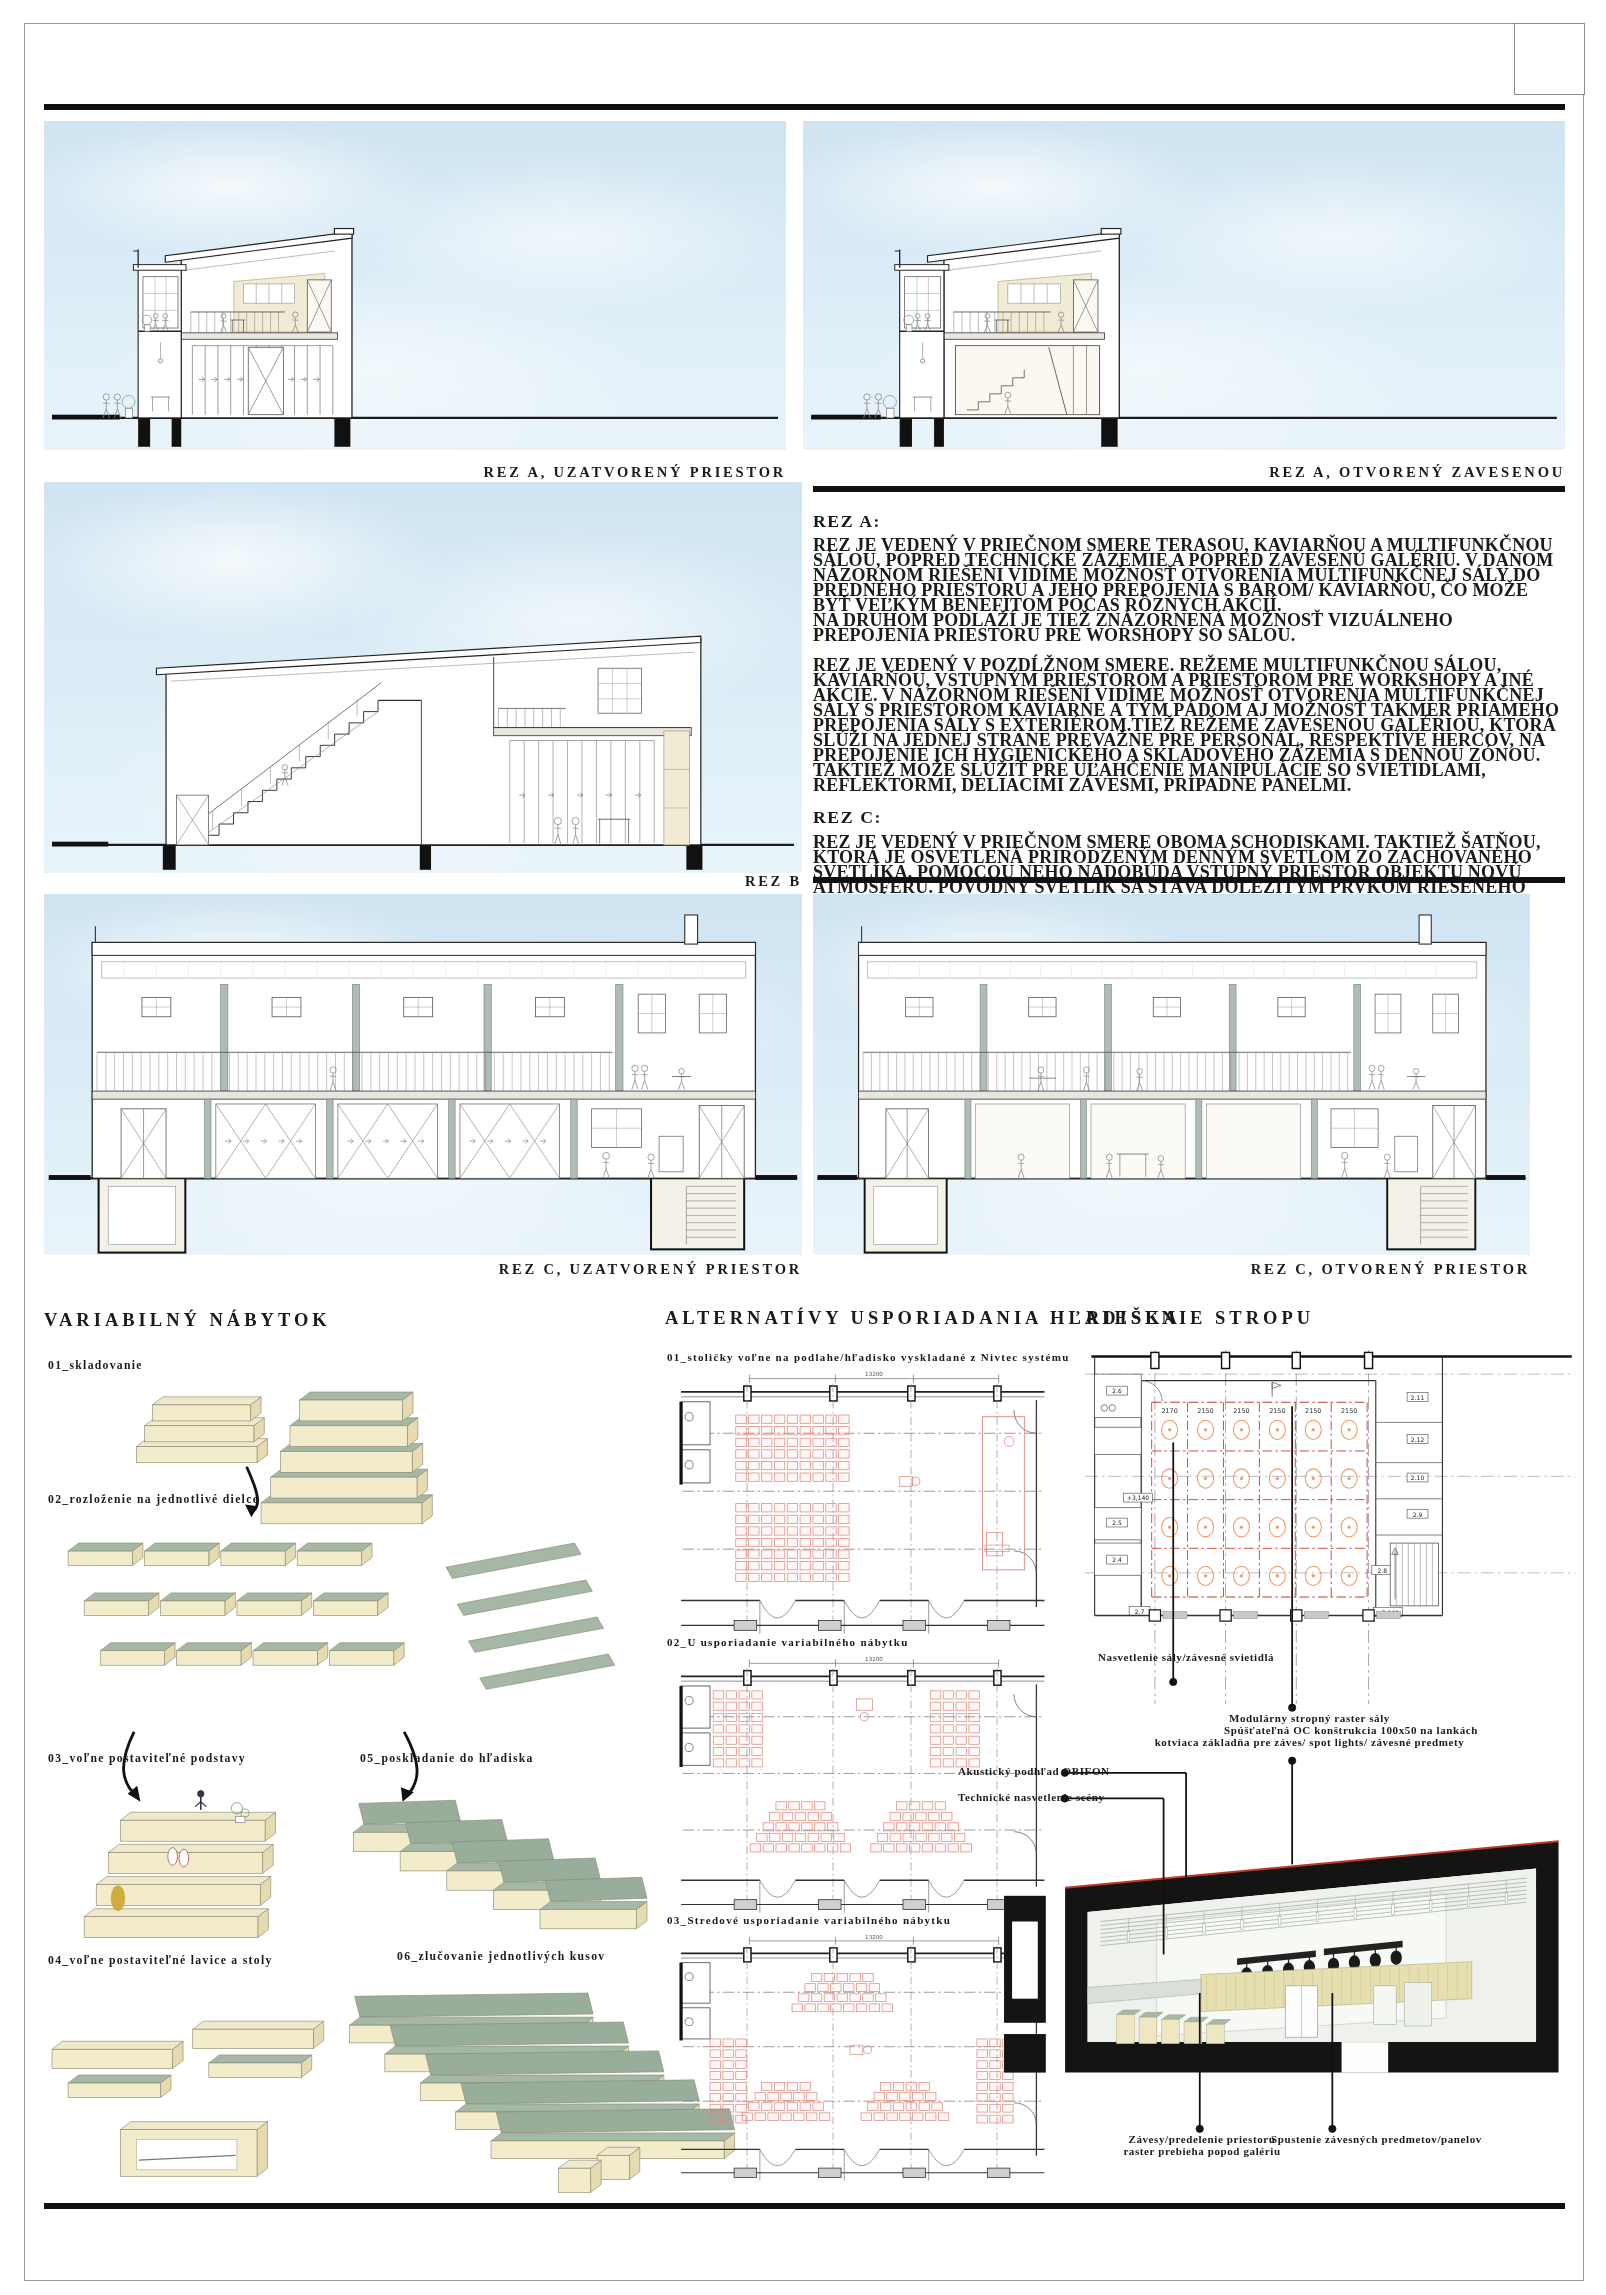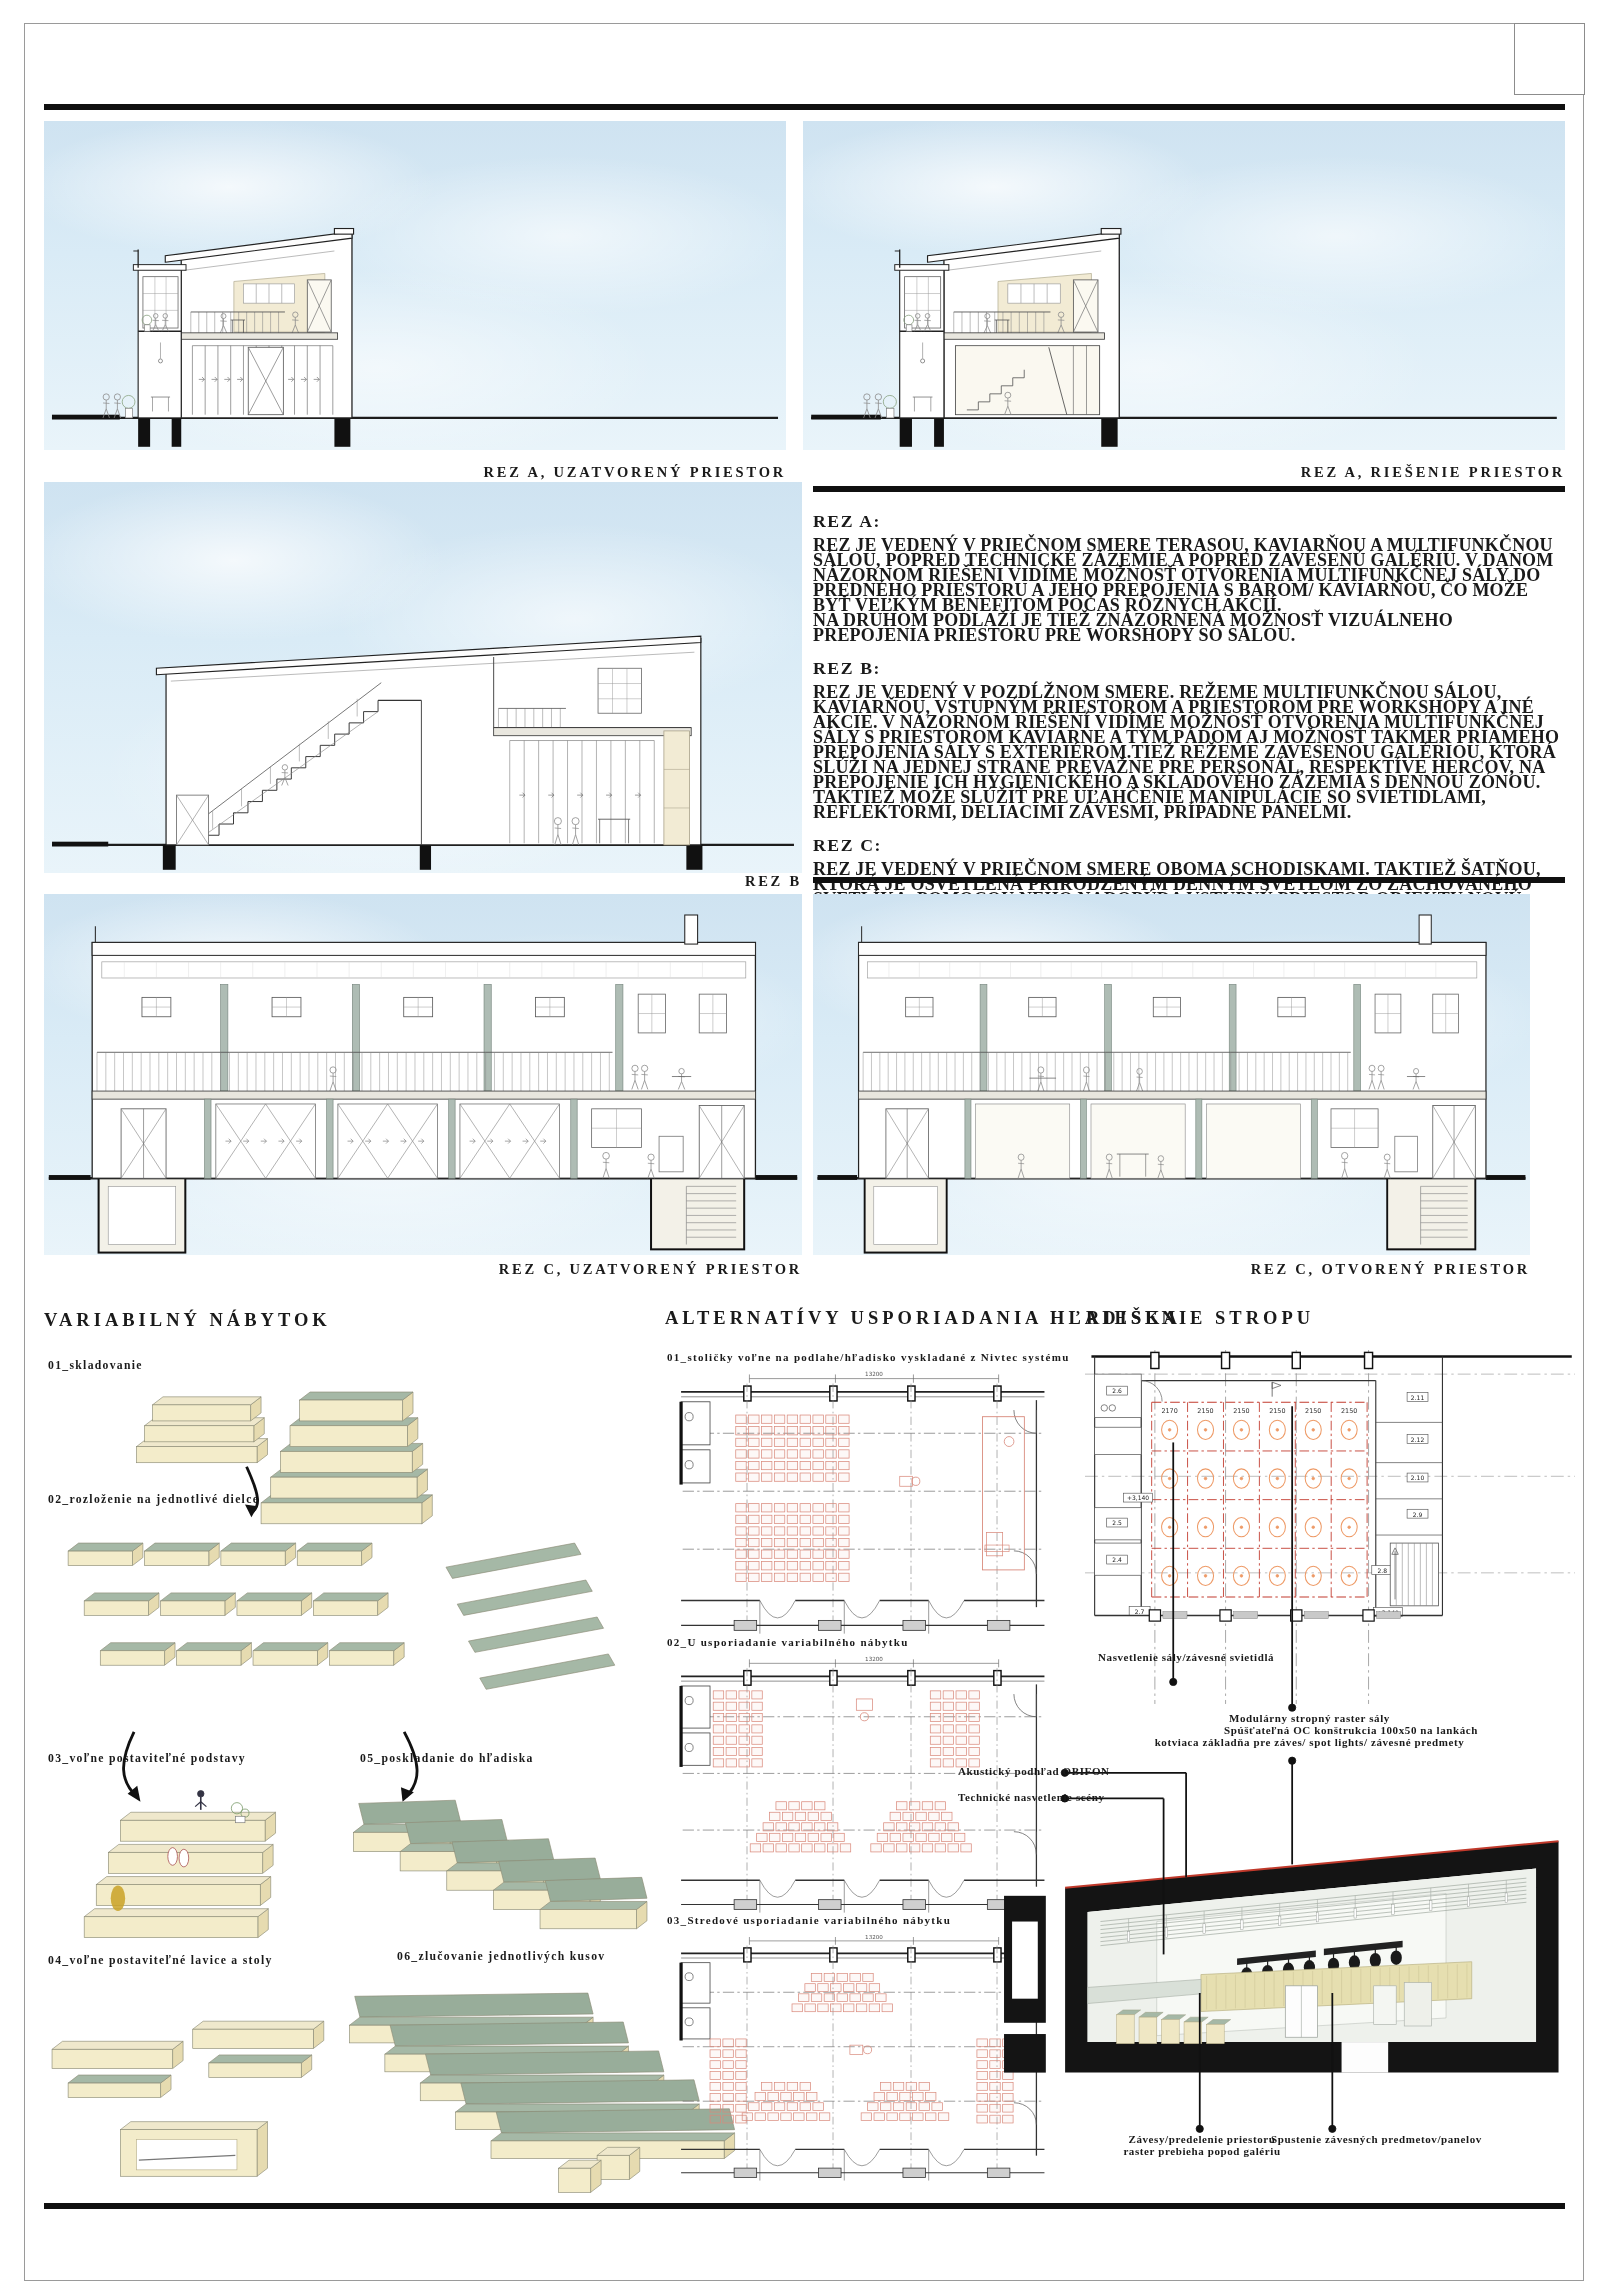--- a/index.html
+++ b/index.html
@@ -240,21 +240,21 @@
         <circle cx="92" cy="343.9" r="3.9000000000000004" fill="none" stroke="#8c8c8c" stroke-width="1"></circle>
         <line x1="92" y1="347.8" x2="92" y2="358.6" stroke="#8c8c8c" stroke-width="1"></line>
         <line x1="92" y1="358.6" x2="88" y2="370" stroke="#8c8c8c" stroke-width="1"></line>
         <line x1="92" y1="358.6" x2="96" y2="370" stroke="#8c8c8c" stroke-width="1"></line>
         <line x1="88" y1="351.4" x2="96" y2="352" stroke="#8c8c8c" stroke-width="0.9"></line>
         <circle cx="106" cy="350" r="8" fill="none" stroke="#8aa482" stroke-width="1"></circle>
         <rect x="102" y="358" width="9" height="12" fill="#fff" stroke="#777" stroke-width="0.8"></rect>
       </svg>
     </div>
   <div class="abs caption cap-right" style="left:44px;top:464px;width:742px;">REZ A, UZATVORENÝ PRIESTOR</div>
-  <div class="abs caption cap-right" style="left:803px;top:464px;width:762px;">REZ A, RIEŠENIE PRIESTOR</div>
+  <div class="abs caption cap-right" style="left:803px;top:464px;width:762px;">REZ A, OTVORENÝ ZAVESENOU</div>
   <div class="abs hline" style="left:813px;top:486px;width:752px;"></div>
 
   <div class="abs sky" id="panel-b" style="left:44px;top:482px;width:758px;height:391px;">
       <svg viewBox="0 0 944 487" preserveAspectRatio="none" width="100%" height="100%">
         <line x1="10" y1="452" x2="934" y2="452" stroke="#1c1c1c" stroke-width="3"></line>
         <rect x="10" y="448" width="70" height="6" fill="#111" stroke="none" stroke-width="1.1"></rect>
         <rect x="148" y="452" width="16" height="31" fill="#111" stroke="none" stroke-width="1.1"></rect>
         <rect x="468" y="452" width="14" height="31" fill="#111" stroke="none" stroke-width="1.1"></rect>
         <rect x="800" y="452" width="20" height="31" fill="#111" stroke="none" stroke-width="1.1"></rect>
         <polygon points="152,232 806,196 818,195 818,452 152,452" fill="#ffffff" stroke="#222" stroke-width="1.5"></polygon>
@@ -330,21 +330,20 @@
         <line x1="300" y1="368.12" x2="304" y2="378" stroke="#8c8c8c" stroke-width="1"></line>
         <line x1="296" y1="361.88" x2="304" y2="362.4" stroke="#8c8c8c" stroke-width="0.9"></line>
       </svg>
     </div>
   <div class="abs caption cap-right" style="left:44px;top:873px;width:758px;">REZ B</div>
 
   <div class="abs desc">
     <h3>REZ A:</h3>
     <p>REZ JE VEDENÝ V PRIEČNOM SMERE TERASOU, KAVIARŇOU A MULTIFUNKČNOU SÁLOU, POPRED TECHNICKÉ ZÁZEMIE A POPRED ZAVESENÚ GALÉRIU. V DANOM NÁZORNOM RIEŠENI VIDÍME MOŽNOSŤ OTVORENIA MULTIFUNKČNEJ SÁLY DO PREDNÉHO PRIESTORU A JEHO PREPOJENIA S BAROM/ KAVIARŇOU, ČO MOŽE BYŤ VEĽKÝM BENEFITOM POČAS RÔZNYCH AKCIÍ.
 NA DRUHOM PODLAŽÍ JE TIEŽ ZNÁZORNENÁ MOŽNOSŤ VIZUÁLNEHO PREPOJENIA PRIESTORU PRE WORSHOPY SO SÁLOU.</p>
-    <h3>REZ B:</h3>
     <p>REZ JE VEDENÝ V POZDĹŽNOM SMERE. REŽEME MULTIFUNKČNOU SÁLOU, KAVIARŇOU, VSTUPNÝM PRIESTOROM A PRIESTOROM PRE WORKSHOPY A INÉ AKCIE. V NÁZORNOM RIEŠENÍ VIDÍME MOŽNOSŤ OTVORENIA MULTIFUNKČNEJ SÁLY S PRIESTOROM KAVIARNE A TÝM PÁDOM AJ MOŽNOSŤ TAKMER PRIAMEHO PREPOJENIA SÁLY S EXTERIÉROM.TIEŽ REŽEME ZAVESENOU GALÉRIOU, KTORÁ SLÚŽI NA JEDNEJ STRANE PREVAŽNE PRE PERSONÁL, RESPEKTÍVE HERCOV, NA PREPOJENIE ICH HYGIENICKÉHO A SKLADOVÉHO ZÁZEMIA S DENNOU ZÓNOU. TAKTIEŽ MOŽE SLÚŽIŤ PRE UĽAHČENIE MANIPULÁCIE SO SVIETIDLAMI, REFLEKTORMI, DELIACIMI ZÁVESMI, PRÍPADNE PANELMI.</p>
     <h3>REZ C:</h3>
     <p>REZ JE VEDENÝ V PRIEČNOM SMERE OBOMA SCHODISKAMI. TAKTIEŽ ŠATŇOU, KTORÁ JE OSVETLENÁ PRIRODZENÝM DENNÝM SVETLOM ZO ZACHOVANÉHO SVETLÍKA. POMOCOU NEHO NADOBÚDA VSTUPNÝ PRIESTOR OBJEKTU NOVÚ ATMOSFÉRU. PÔVODNÝ SVETLÍK SA STÁVA DÔLEŽITÝM PRVKOM RIEŠENÉHO INTERIÉRU.</p>
   </div>
   <div class="abs hline" style="left:813px;top:877px;width:752px;"></div>
 
   <div class="abs sky" id="panel-c1" style="left:44px;top:894px;width:758px;height:361px;">
       <svg viewBox="0 0 944 447" preserveAspectRatio="none" width="100%" height="100%">
         <line x1="6" y1="352" x2="938" y2="352" stroke="#1c1c1c" stroke-width="3"></line>
         <rect x="6" y="348" width="52" height="6" fill="#111" stroke="none" stroke-width="1.1"></rect>

